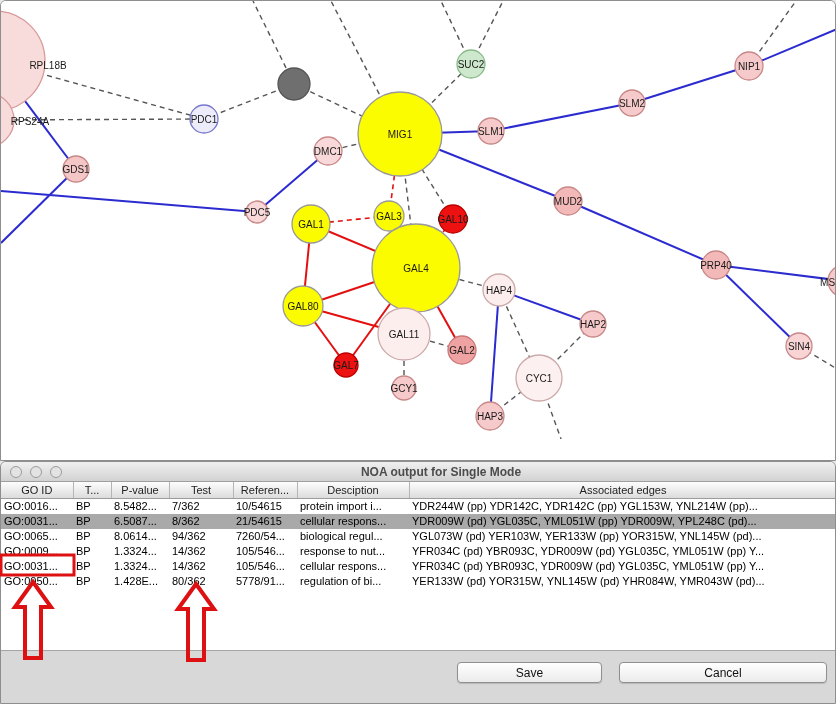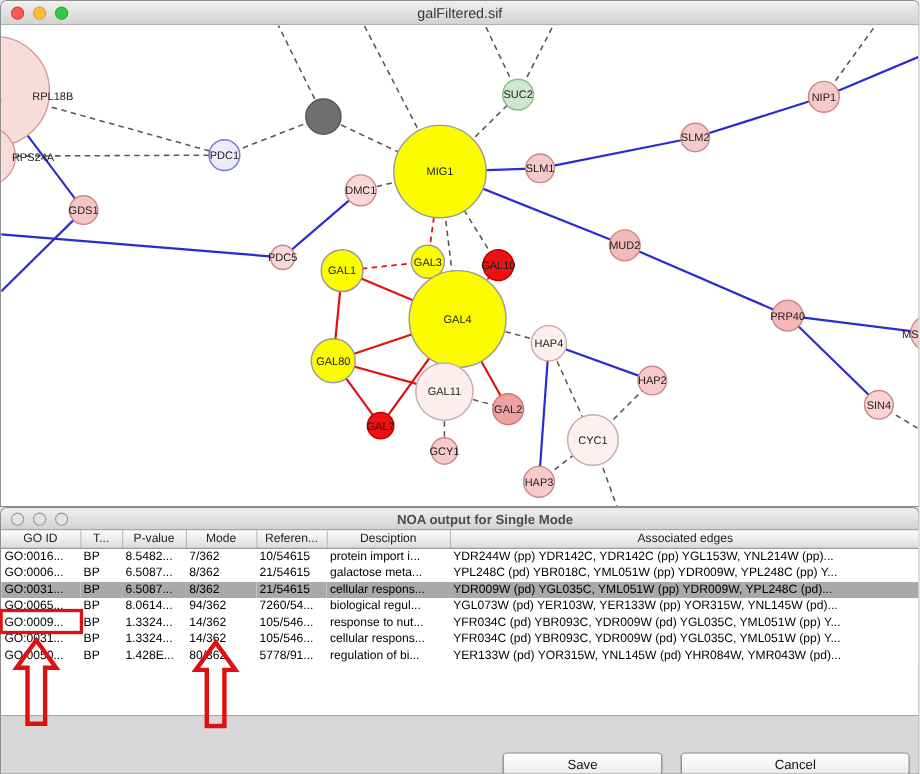--- a/index.html
+++ b/index.html
@@ -27,41 +27,33 @@
   
   .table-wrap{height:168px;background:#fff;overflow:hidden;}
   .noa-table{border-collapse:collapse;table-layout:fixed;width:836px;background:#fff;}
   .noa-table th{height:16px;font-size:11px;font-weight:normal;color:#222;background:linear-gradient(#fdfdfd,#dcdcdc);border-right:1px solid #b5b5b5;border-bottom:1px solid #9c9c9c;padding:0 2px;overflow:hidden;white-space:nowrap;text-align:center;}
   .noa-table td{height:15px;line-height:15px;font-size:11px;padding:0 3px;overflow:hidden;white-space:nowrap;color:#000;}
   .noa-table tr.selected td{background:#a9a9a9;}
   .noa-table col.c0{width:72px}.noa-table col.c1{width:38px}.noa-table col.c2{width:58px}
   .noa-table col.c3{width:64px}.noa-table col.c4{width:64px}.noa-table col.c5{width:112px}
   .noa-table col.c6{width:428px}
 
-  .button-bar{height:55px;background:#d8d8d8;border-top:1px solid #a5a5a5;display:flex;justify-content:flex-end;align-items:flex-end;gap:17px;padding:11px 8px 0 0;}
+  .button-bar{height:55px;background:#d8d8d8;border-top:1px solid #a5a5a5;display:flex;justify-content:flex-end;align-items:flex-start;gap:17px;padding:11px 8px 0 0;}
   .mac-button{height:21px;border:1px solid #8f8f8f;border-radius:4px;background:linear-gradient(#ffffff,#ebebeb);font-size:12px;color:#111;font-family:"Liberation Sans",sans-serif;box-shadow:0 1px 1px rgba(0,0,0,.15);}
   .mac-button.save{width:145px;}
   .mac-button.cancel{width:208px;}
 
   .overlay{position:absolute;left:0;top:0;width:836px;height:704px;pointer-events:none;z-index:40;}
 </style>
 </head>
 <body>
 
 <div id="screen">
 
   <div class="window-top">
-    <div class="titlebar">
-      <div class="lights">
-        <span class="light red"></span>
-        <span class="light yellow"></span>
-        <span class="light green"></span>
-      </div>
-      <span class="title-text">galFiltered.sif</span>
-    </div>
     <div class="canvas-wrap">
       <svg width="834" height="438">
           <line x1="-6" y1="60" x2="203" y2="118" stroke="#555555" stroke-width="1.4" stroke-dasharray="5,4"></line>
           <line x1="-14" y1="119" x2="203" y2="118" stroke="#555555" stroke-width="1.4" stroke-dasharray="5,4"></line>
           <line x1="-6" y1="60" x2="75" y2="168" stroke="#2b2bd0" stroke-width="2"></line>
           <line x1="75" y1="168" x2="0" y2="242" stroke="#2b2bd0" stroke-width="2"></line>
           <line x1="203" y1="118" x2="293" y2="83" stroke="#555555" stroke-width="1.4" stroke-dasharray="5,4"></line>
           <line x1="293" y1="83" x2="399" y2="133" stroke="#555555" stroke-width="1.4" stroke-dasharray="5,4"></line>
           <line x1="293" y1="83" x2="252" y2="0" stroke="#555555" stroke-width="1.4" stroke-dasharray="5,4"></line>
           <line x1="399" y1="133" x2="330" y2="0" stroke="#555555" stroke-width="1.4" stroke-dasharray="5,4"></line>
@@ -184,45 +176,36 @@
             <col class="c3">
           <col class="c4">
             <col class="c5">
             <col class="c6">
         </colgroup>
         <thead>
           <tr>
               <th>GO ID</th>
               <th>T...</th>
               <th>P-value</th>
-              <th>Mode</th>
+              <th>Test</th>
               <th>Referen...</th>
               <th>Desciption</th>
               <th>Associated edges</th>
             </tr>
         </thead>
         <tbody>
             <tr>
               <td>GO:0016...</td>
               <td>BP</td>
               <td>8.5482...</td>
               <td>7/362</td>
               <td>10/54615</td>
               <td>protein import i...</td>
               <td>YDR244W (pp) YDR142C, YDR142C (pp) YGL153W, YNL214W (pp)...</td>
             </tr>
-            <tr>
-              <td>GO:0006...</td>
-              <td>BP</td>
-              <td>6.5087...</td>
-              <td>8/362</td>
-              <td>21/54615</td>
-              <td>galactose meta...</td>
-              <td>YPL248C (pd) YBR018C, YML051W (pp) YDR009W, YPL248C (pp) Y...</td>
-            </tr>
             <tr class="selected">
               <td>GO:0031...</td>
               <td>BP</td>
               <td>6.5087...</td>
               <td>8/362</td>
               <td>21/54615</td>
               <td>cellular respons...</td>
               <td>YDR009W (pd) YGL035C, YML051W (pp) YDR009W, YPL248C (pd)...</td>
             </tr>
             <tr>

